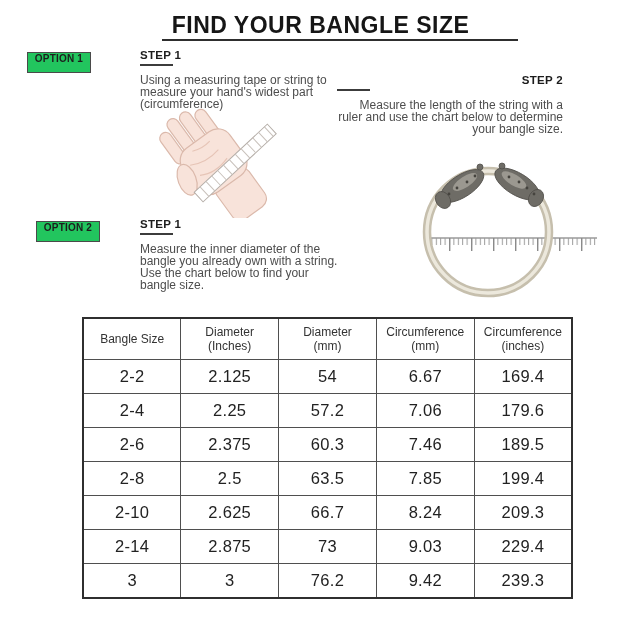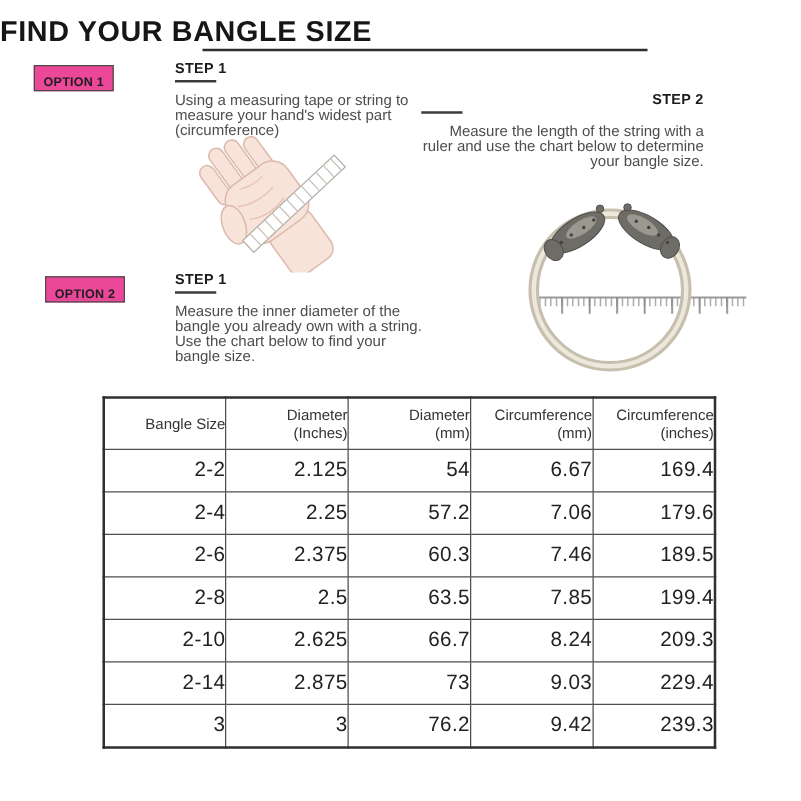--- a/index.html
+++ b/index.html
@@ -2,28 +2,28 @@
 <html><head>
 <meta charset="utf-8">
 <style>
   html,body{margin:0;padding:0;background:#e8e8e8;}
   .page{
     position:relative;width:641px;height:641px;background:#ffffff;
     font-family:"Liberation Sans", sans-serif;overflow:hidden;margin:0 auto;
   }
   
   .title{
-    position:absolute;left:0;top:12px;width:100%;
+    position:absolute;left:0;top:12px;width:100%;text-align:center;
     font-size:23px;font-weight:bold;color:#161616;letter-spacing:0.5px;margin:0;
   }
   .title-rule{position:absolute;left:162px;top:39px;width:356px;height:2px;background:#2e2e2e;}
   
   .badge{
-    position:absolute;width:62px;height:19px;border:1.5px solid #4a4a4a;background:#ec4899;
-    display:flex;align-items:flex-end;justify-content:center;
+    position:absolute;width:62px;height:19px;border:1.5px solid #4a4a4a;background:#22c55e;
+    display:flex;align-items:flex-start;justify-content:center;
     font-size:10px;font-weight:bold;color:#1d1d1d;letter-spacing:0.2px;
   }
   .badge.opt1{left:27px;top:52px;}
   .badge.opt2{left:36px;top:221px;}
   
   .step{position:absolute;}
   .step-label{font-size:11.5px;font-weight:bold;color:#1c1c1c;letter-spacing:0.3px;}
   .step-rule{width:33px;height:2px;background:#3c3c3c;margin:3px 0 8px 0;}
   .step p, .step .line{
     margin:0;font-size:12px;line-height:12px;color:#4d4d4d;
@@ -34,21 +34,21 @@
   
   .hand-svg{position:absolute;left:145px;top:100px;}
   .bangle-svg{position:absolute;left:405px;top:146px;}
   
   table.size-chart{
     position:absolute;left:82px;top:317px;width:491px;
     border-collapse:collapse;table-layout:fixed;background:#fff;
     border:2px solid #2f2f2f;
   }
   table.size-chart th, table.size-chart td{
-    border:1px solid #4f4f4f;text-align:right;vertical-align:middle;padding:0;
+    border:1px solid #4f4f4f;text-align:center;vertical-align:middle;padding:0;
   }
   table.size-chart th{
     height:40px;font-size:12px;font-weight:normal;color:#333;line-height:14px;
   }
   table.size-chart td{
     height:33px;font-size:16.5px;color:#222;letter-spacing:0.3px;
   }
   th .l2:empty{display:none;}
   th .l1, th .l2{display:block;}
 </style>

